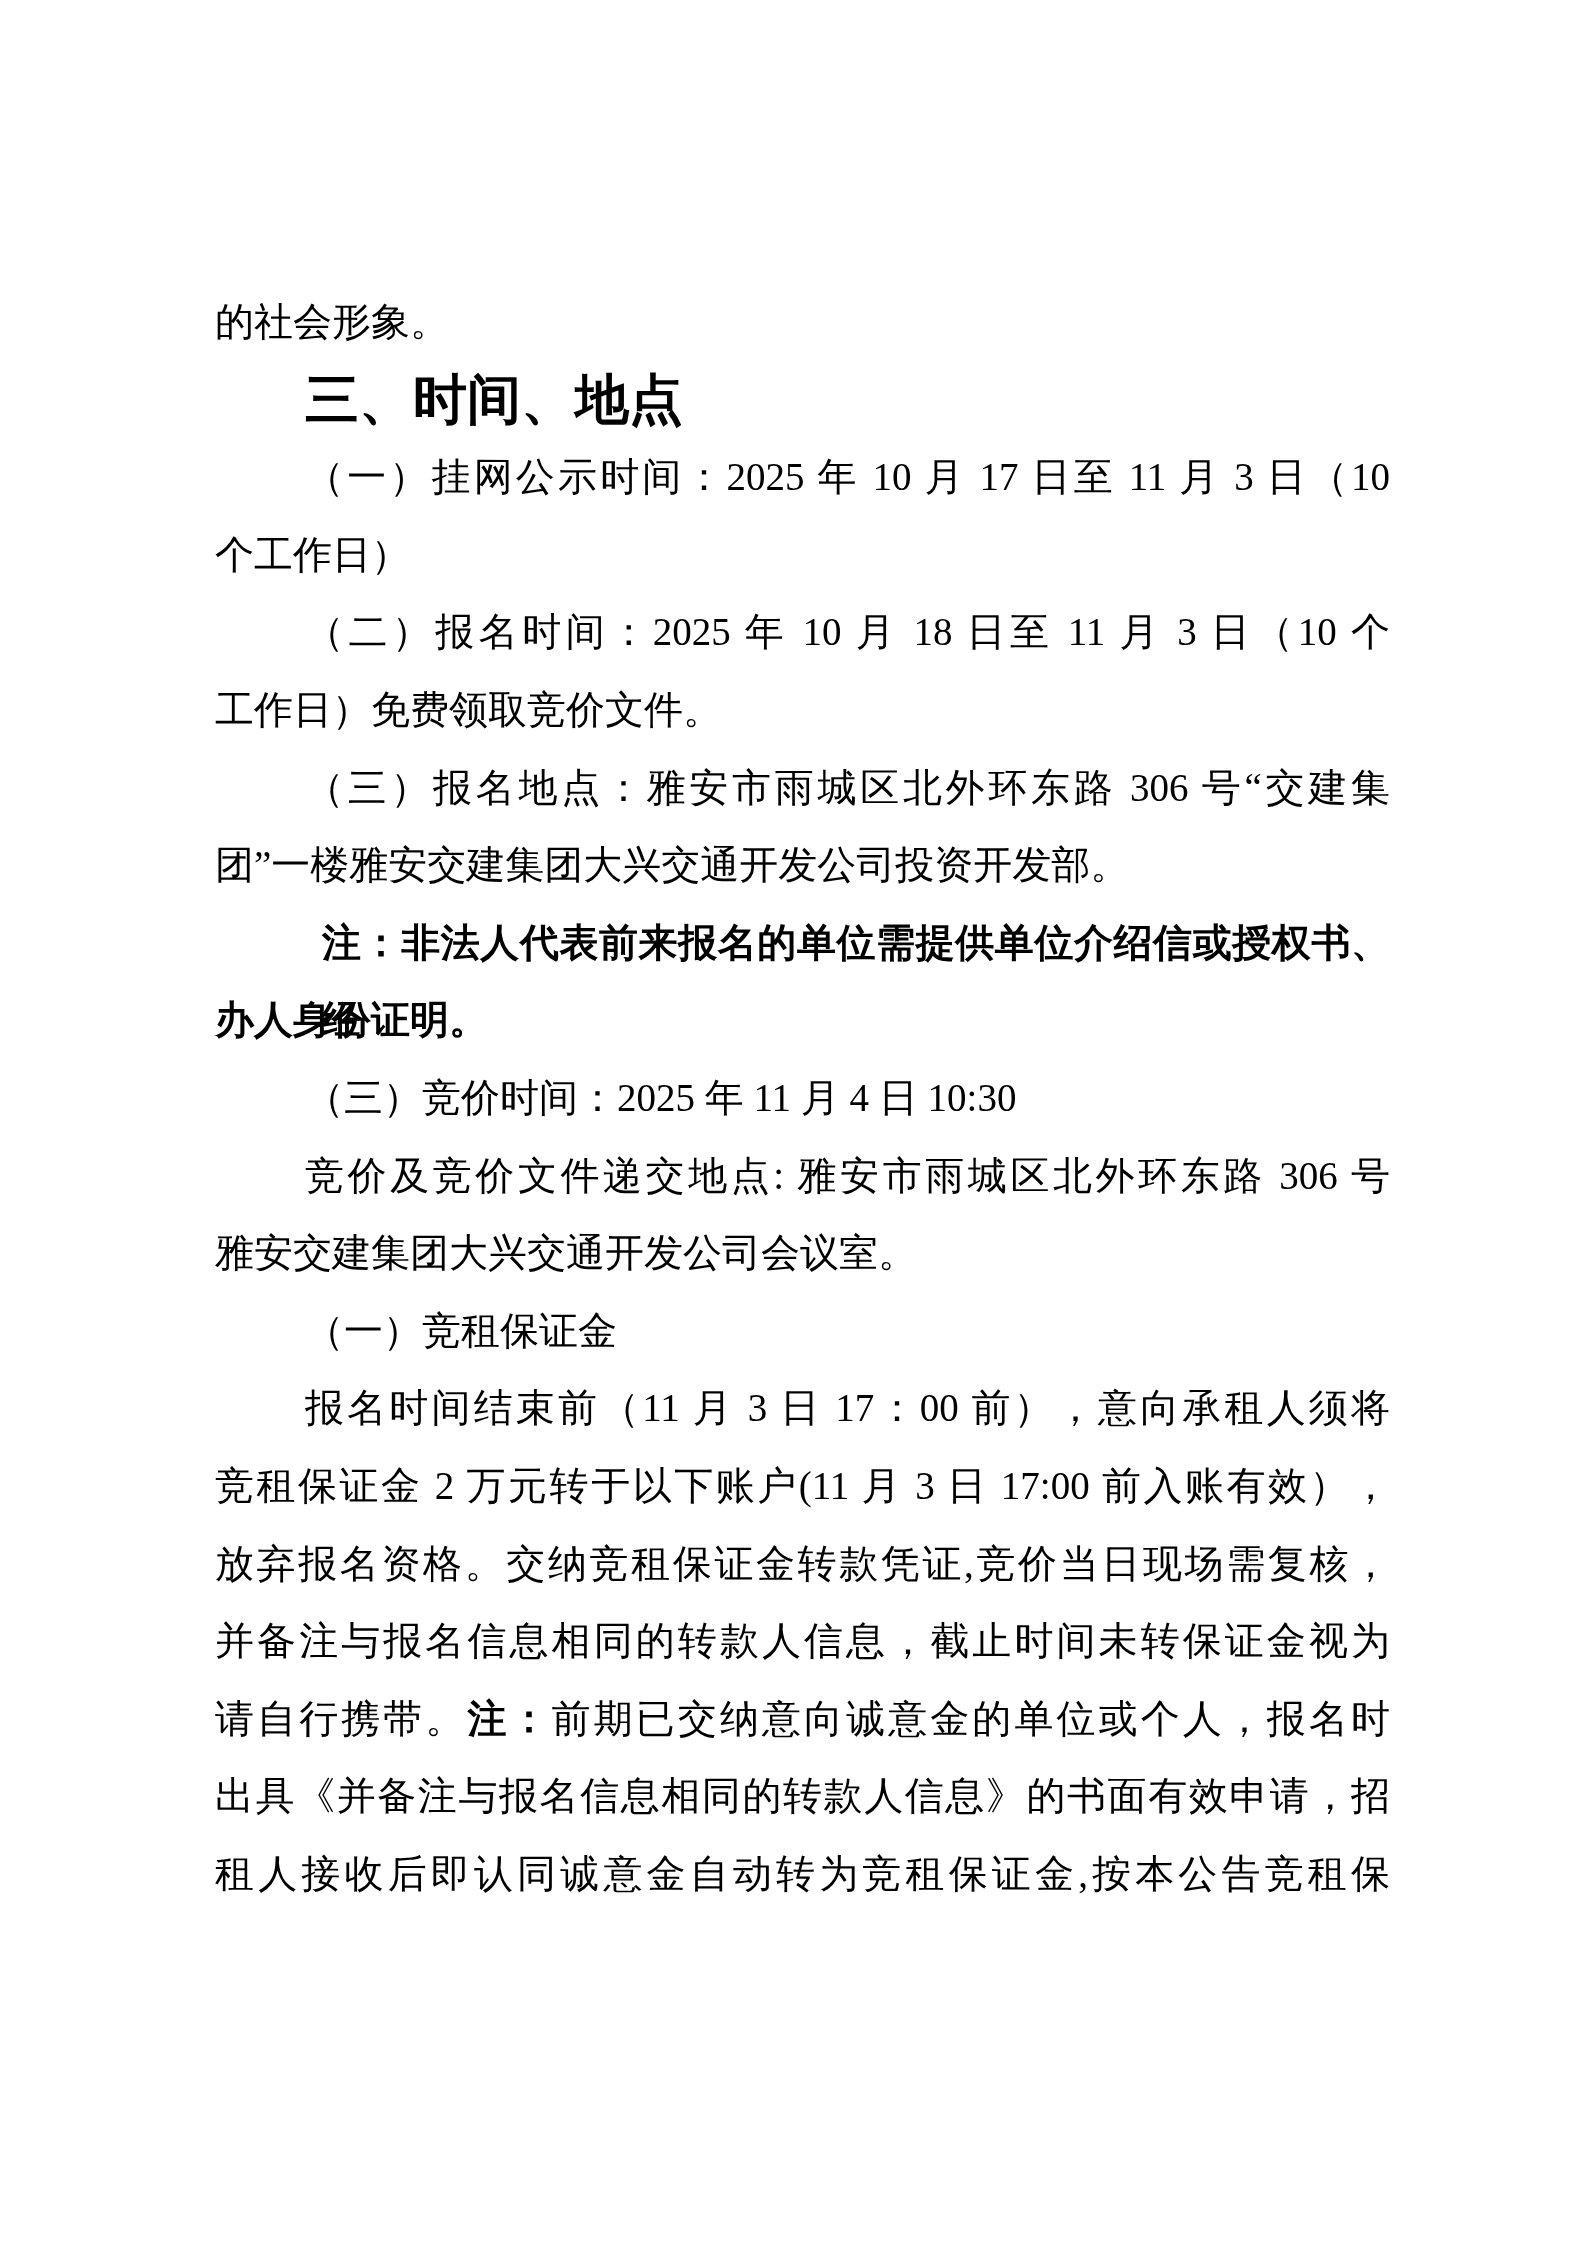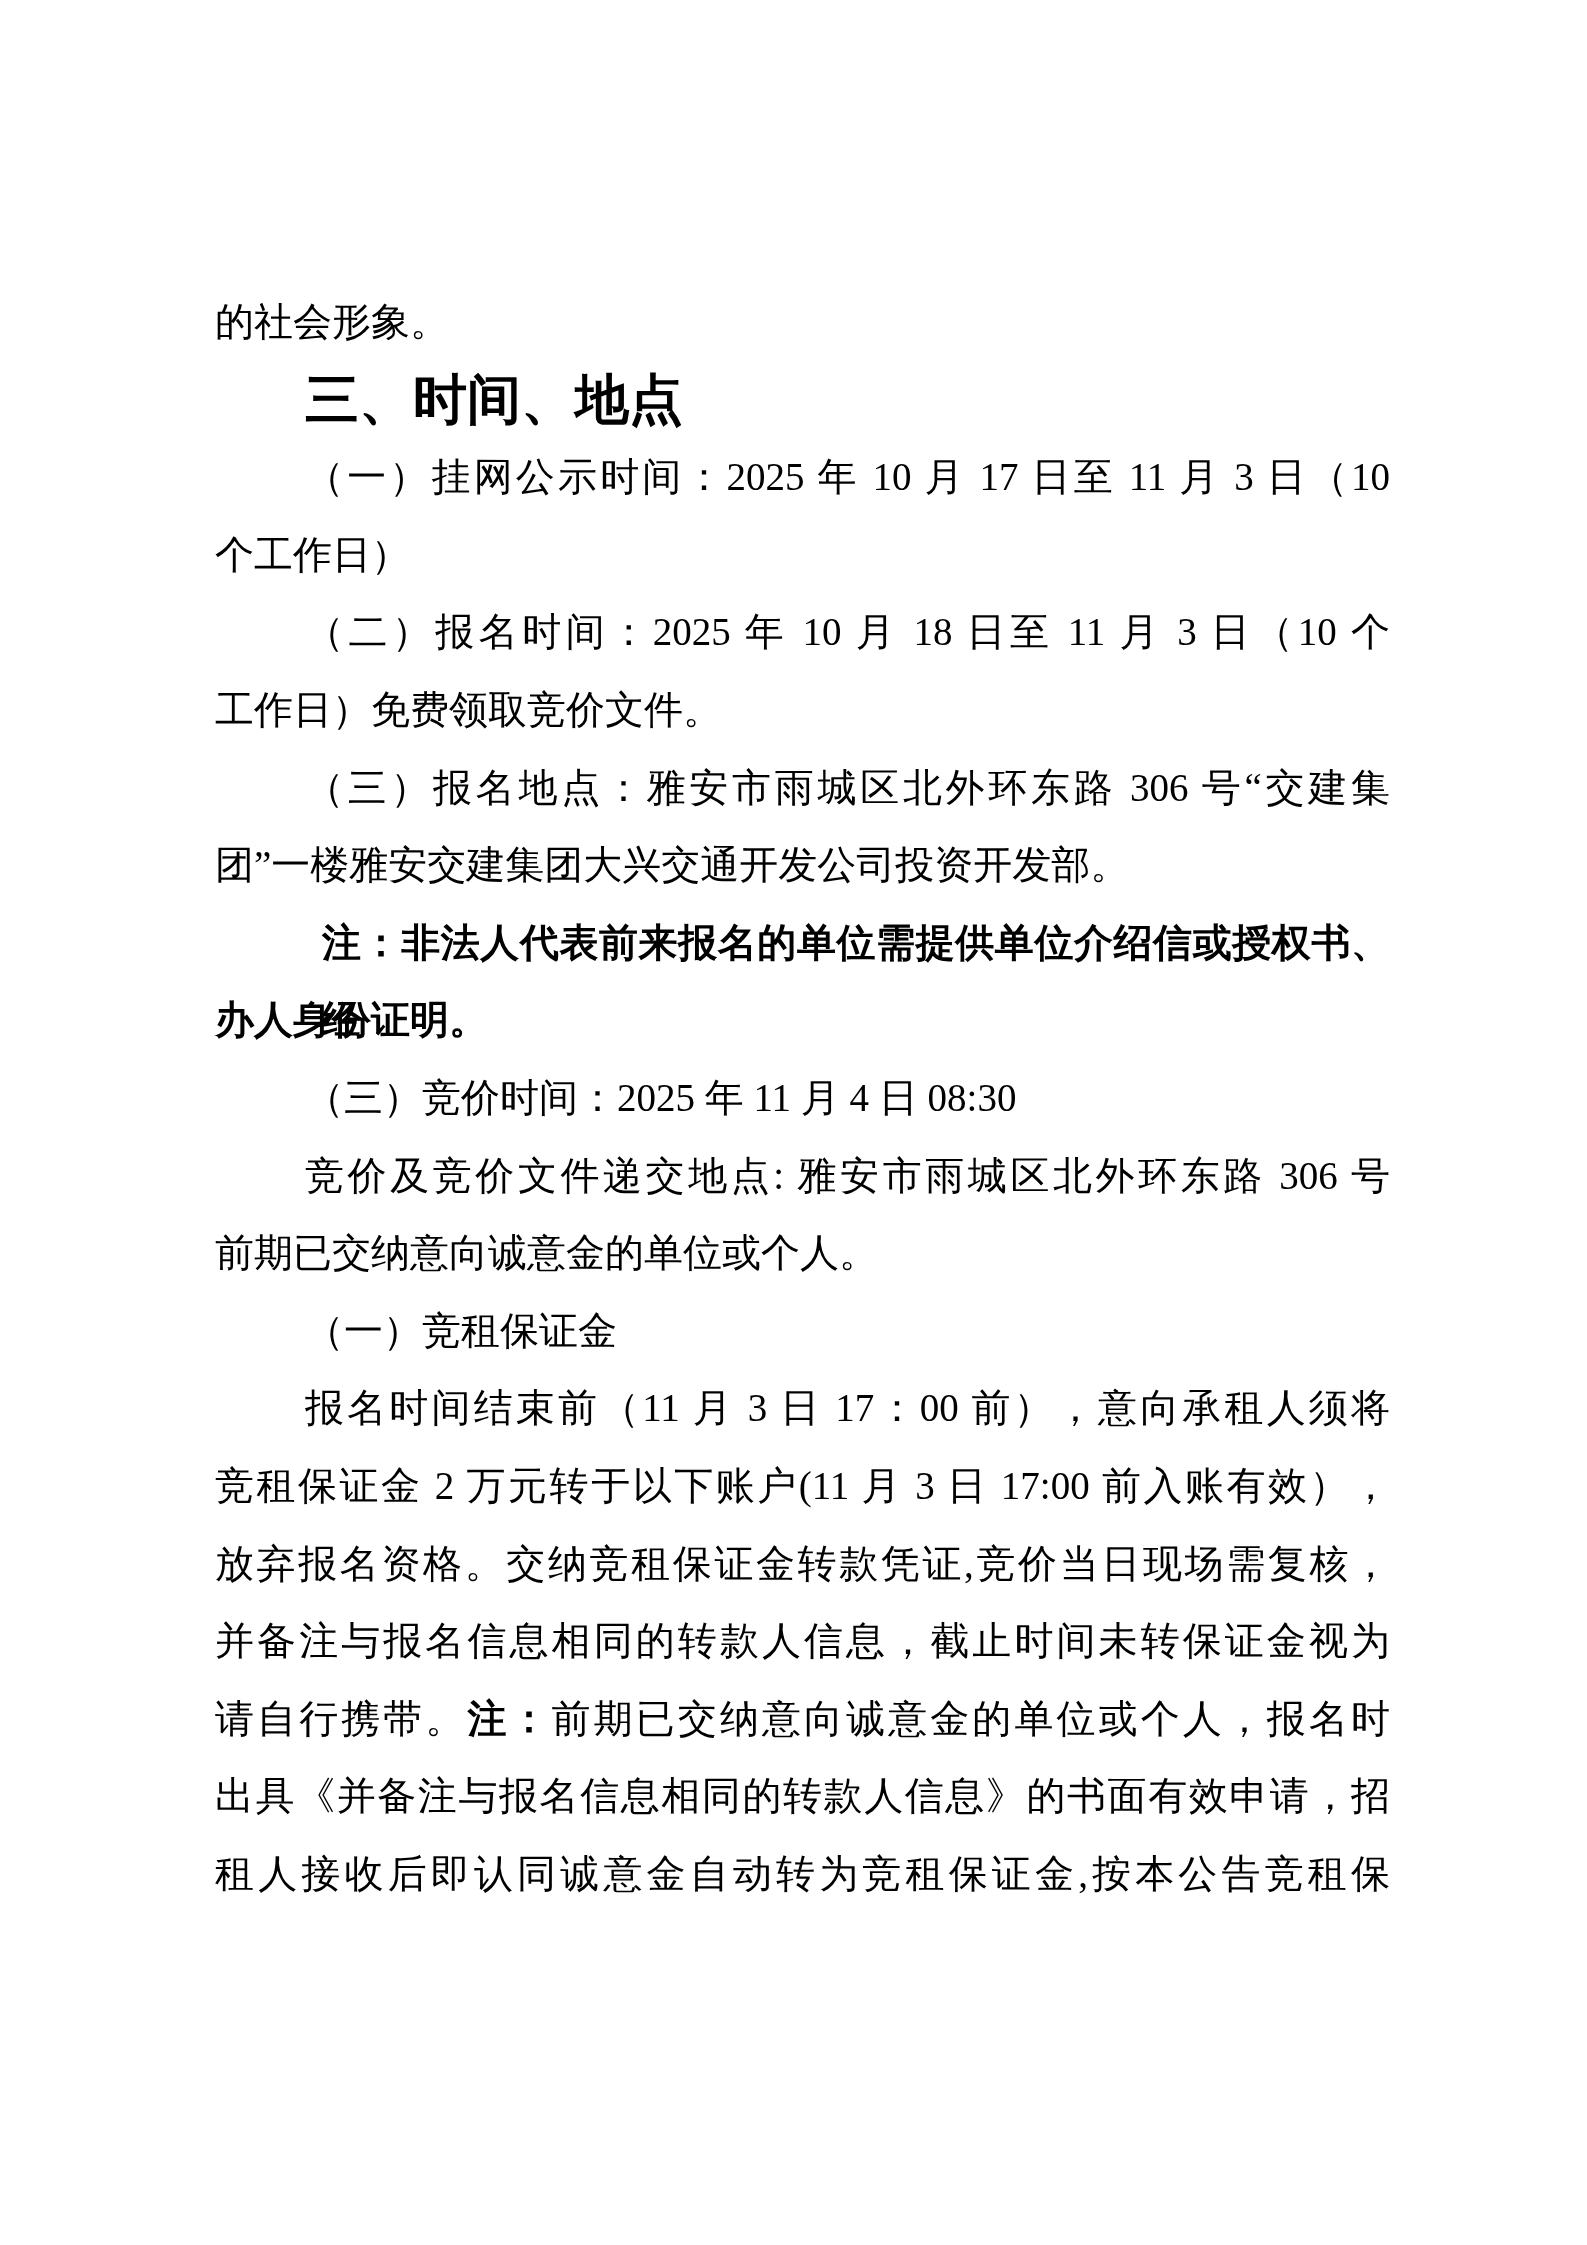--- a/index.html
+++ b/index.html
@@ -61,23 +61,23 @@
     <div class="ln">的社会形象。</div>
     <div class="ln hd ind">三、时间、地点</div>
     <div class="ln ind j">（一）挂网公示时间：2025 年 10 月 17 日至 11 月 3 日（10</div>
     <div class="ln">个工作日）</div>
     <div class="ln ind j">（二）报名时间：2025 年 10 月 18 日至 11 月 3 日（10 个</div>
     <div class="ln">工作日）免费领取竞价文件。</div>
     <div class="ln ind j">（三）报名地点：雅安市雨城区北外环东路 306 号“交建集</div>
     <div class="ln">团”一楼雅安交建集团大兴交通开发公司投资开发部。</div>
     <div class="ln b ind2 j">注：非法人代表前来报名的单位需提供单位介绍信或授权书、经</div>
     <div class="ln b">办人身份证明。</div>
-    <div class="ln ind">（三）竞价时间：2025 年 11 月 4 日 08:30</div>
+    <div class="ln ind">（三）竞价时间：2025 年 11 月 4 日 10:30</div>
     <div class="ln ind j">竞价及竞价文件递交地点: 雅安市雨城区北外环东路 306 号</div>
-    <div class="ln">前期已交纳意向诚意金的单位或个人。</div>
+    <div class="ln">雅安交建集团大兴交通开发公司会议室。</div>
     <div class="ln ind">（一）竞租保证金</div>
     <div class="ln ind j">报名时间结束前（11 月 3 日 17：00 前），意向承租人须将</div>
     <div class="ln j">竞租保证金 2 万元转于以下账户(11 月 3 日 17:00 前入账有效），</div>
     <div class="ln j">放弃报名资格。交纳竞租保证金转款凭证,竞价当日现场需复核，</div>
     <div class="ln j">并备注与报名信息相同的转款人信息，截止时间未转保证金视为</div>
     <div class="ln j"><span>请自行携带。</span><span class="em">注：</span><span>前期已交纳意向诚意金的单位或个人，报名时</span></div>
     <div class="ln j">出具《并备注与报名信息相同的转款人信息》的书面有效申请，招</div>
     <div class="ln j">租人接收后即认同诚意金自动转为竞租保证金,按本公告竞租保</div>
 
   </div>

